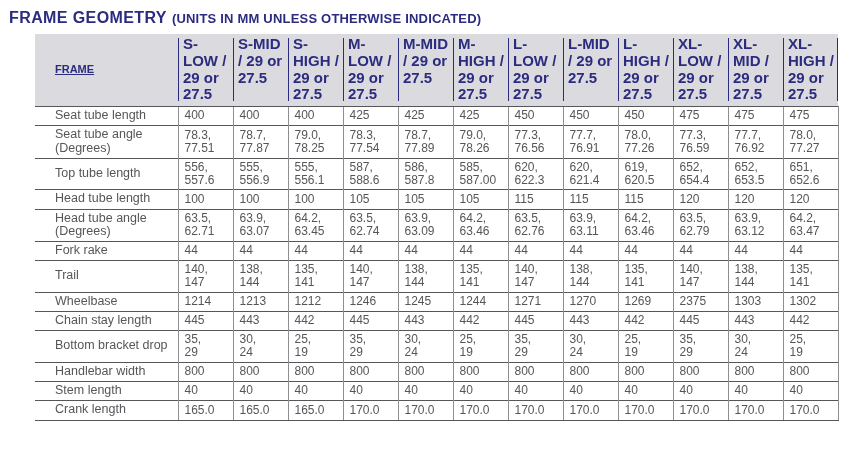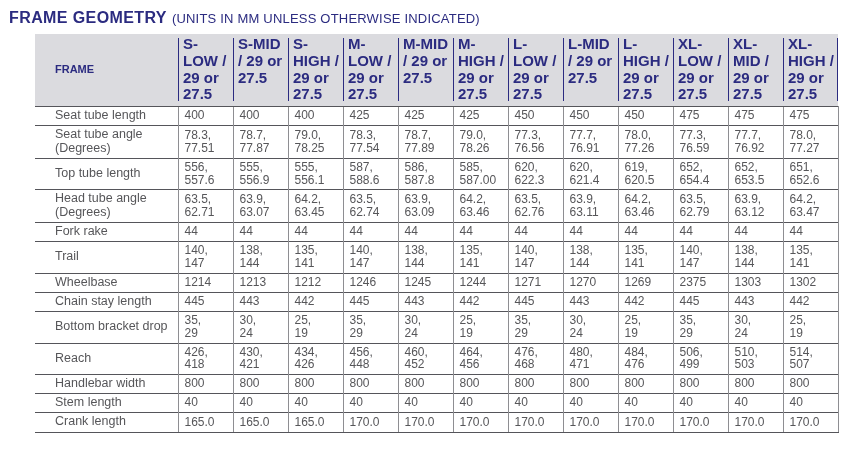--- a/index.html
+++ b/index.html
@@ -19,20 +19,21 @@
     color: #2b2b80;
     font-weight: bold;
     font-size: 16px;
     letter-spacing: 0.4px;
   }
   .title-units {
     color: #2b2b80;
     font-size: 13px;
     margin-left: 5px;
     letter-spacing: 0.2px;
+    font-weight: bold;
   }
   table.geo {
     border-collapse: collapse;
     table-layout: fixed;
     width: 803px;
     margin-left: 35px;
   }
   col.label-col { width: 143px; }
   col.data-col  { width: 55px; }
 
@@ -44,20 +45,21 @@
     text-align: left;
     vertical-align: top;
     padding: 2px 1px 3px 5px;
     line-height: 1.12;
     position: relative;
   }
   thead th.frame-th {
     vertical-align: middle;
     padding-left: 20px;
     font-size: 11px;
+    text-decoration: underline;
   }
   thead th + th::before {
     content: "";
     position: absolute;
     left: 0; top: 4px; bottom: 5px;
     width: 1px;
     background: #2b2b80;
   }
   thead th:last-child::after {
     content: "";
@@ -196,20 +198,35 @@
         <td>619,
 620.5</td>
         <td>652,
 654.4</td>
         <td>652,
 653.5</td>
         <td>651,
 652.6</td>
       </tr>
       <tr>
+        <td class="row-label">Head tube length</td>
+        <td>100</td>
+        <td>100</td>
+        <td>100</td>
+        <td>105</td>
+        <td>105</td>
+        <td>105</td>
+        <td>115</td>
+        <td>115</td>
+        <td>115</td>
+        <td>120</td>
+        <td>120</td>
+        <td>120</td>
+      </tr>
+      <tr>
         <td class="row-label">Head tube angle (Degrees)</td>
         <td>63.5,
 62.71</td>
         <td>63.9,
 63.07</td>
         <td>64.2,
 63.45</td>
         <td>63.5,
 62.74</td>
         <td>63.9,
@@ -322,47 +339,20 @@
         <td>25,
 19</td>
         <td>35,
 29</td>
         <td>30,
 24</td>
         <td>25,
 19</td>
       </tr>
       <tr>
-        <td class="row-label">Reach</td>
-        <td>426,
-418</td>
-        <td>430,
-421</td>
-        <td>434,
-426</td>
-        <td>456,
-448</td>
-        <td>460,
-452</td>
-        <td>464,
-456</td>
-        <td>476,
-468</td>
-        <td>480,
-471</td>
-        <td>484,
-476</td>
-        <td>506,
-499</td>
-        <td>510,
-503</td>
-        <td>514,
-507</td>
-      </tr>
-      <tr>
         <td class="row-label">Handlebar width</td>
         <td>800</td>
         <td>800</td>
         <td>800</td>
         <td>800</td>
         <td>800</td>
         <td>800</td>
         <td>800</td>
         <td>800</td>
         <td>800</td>

